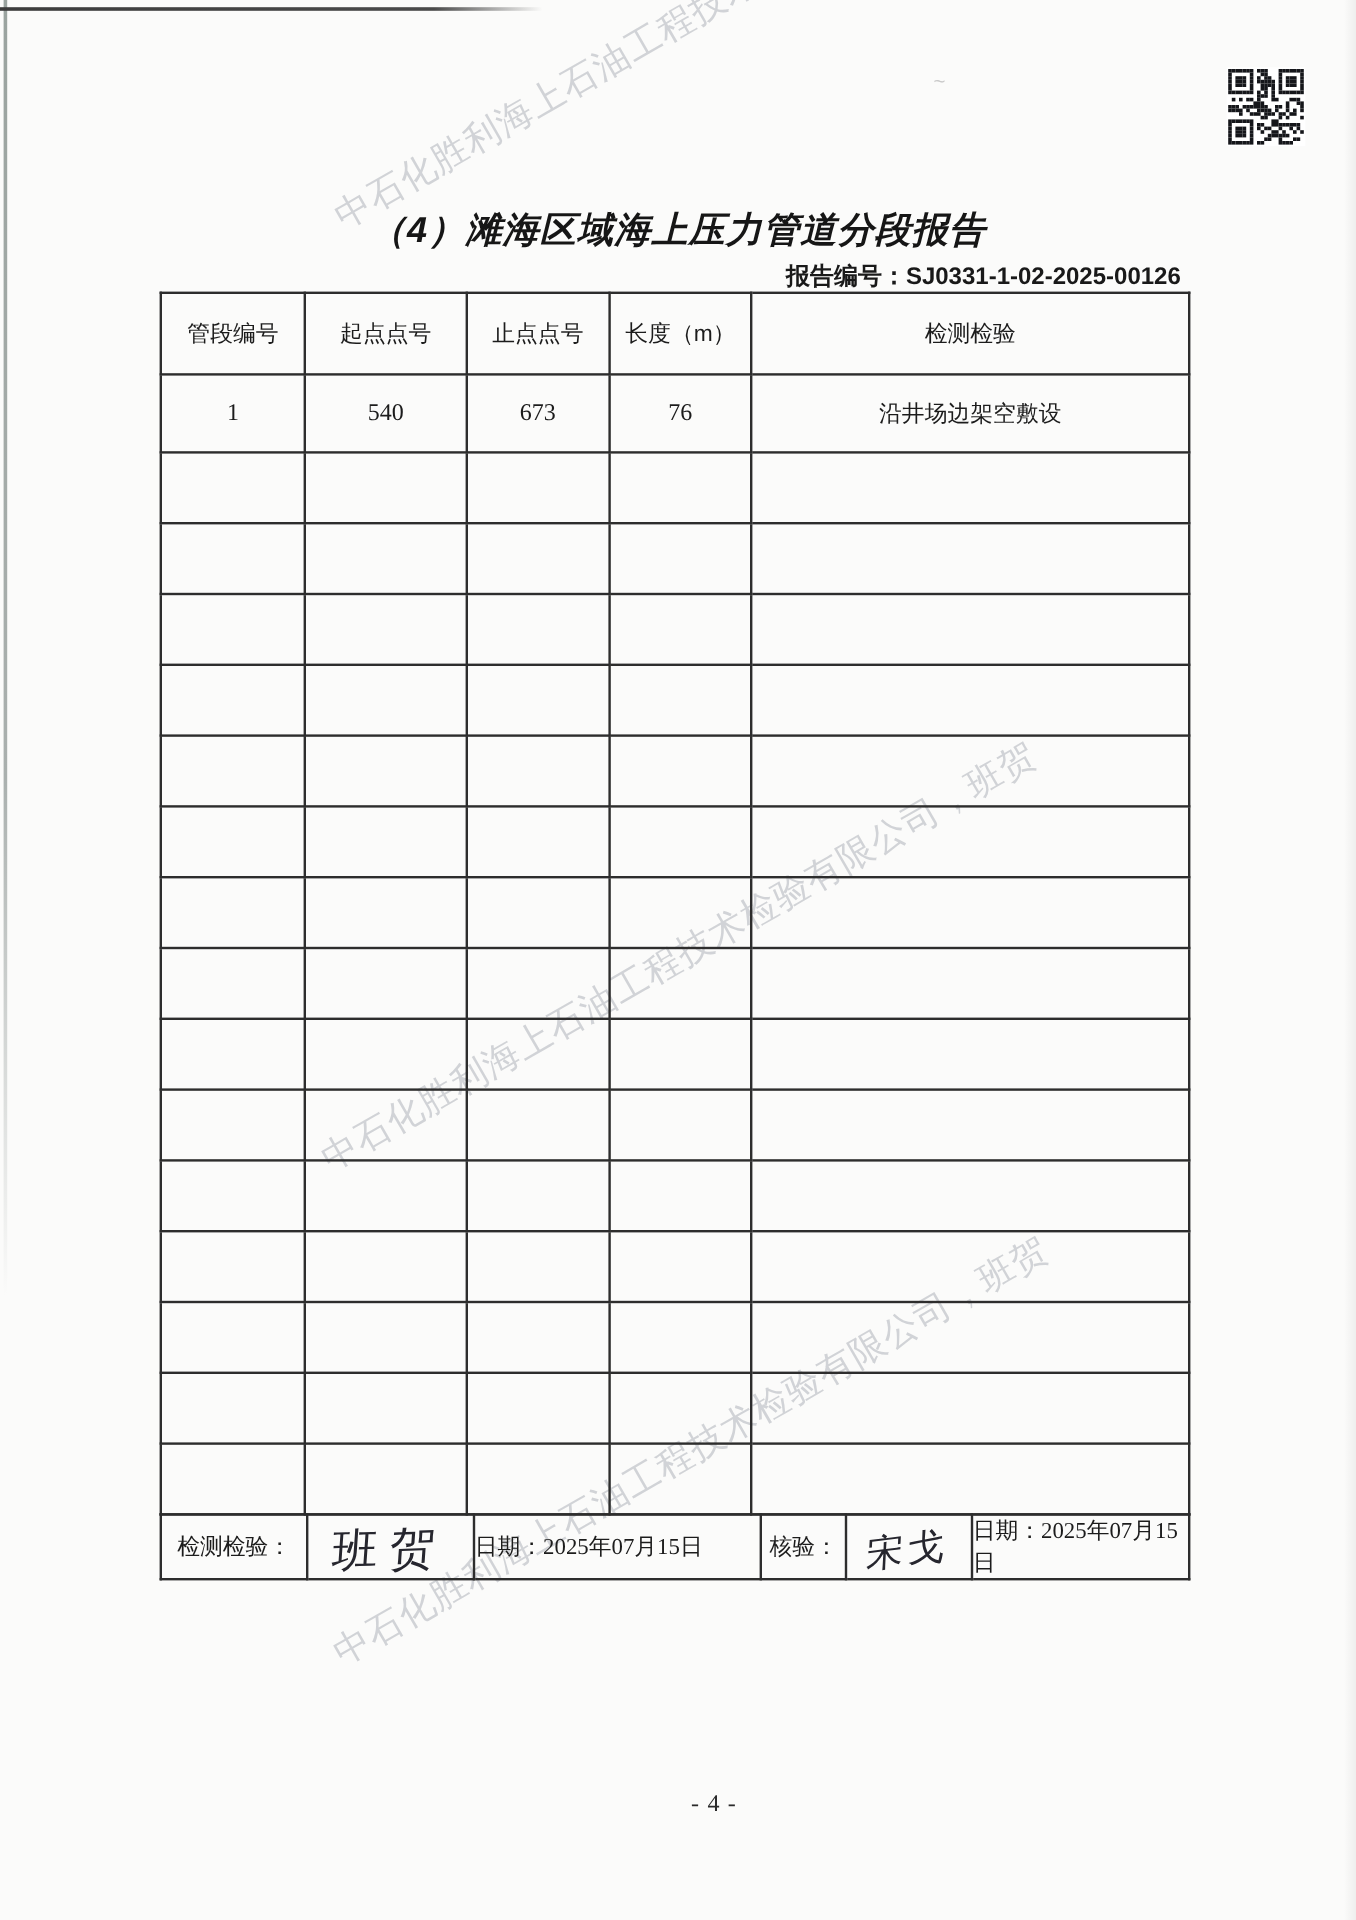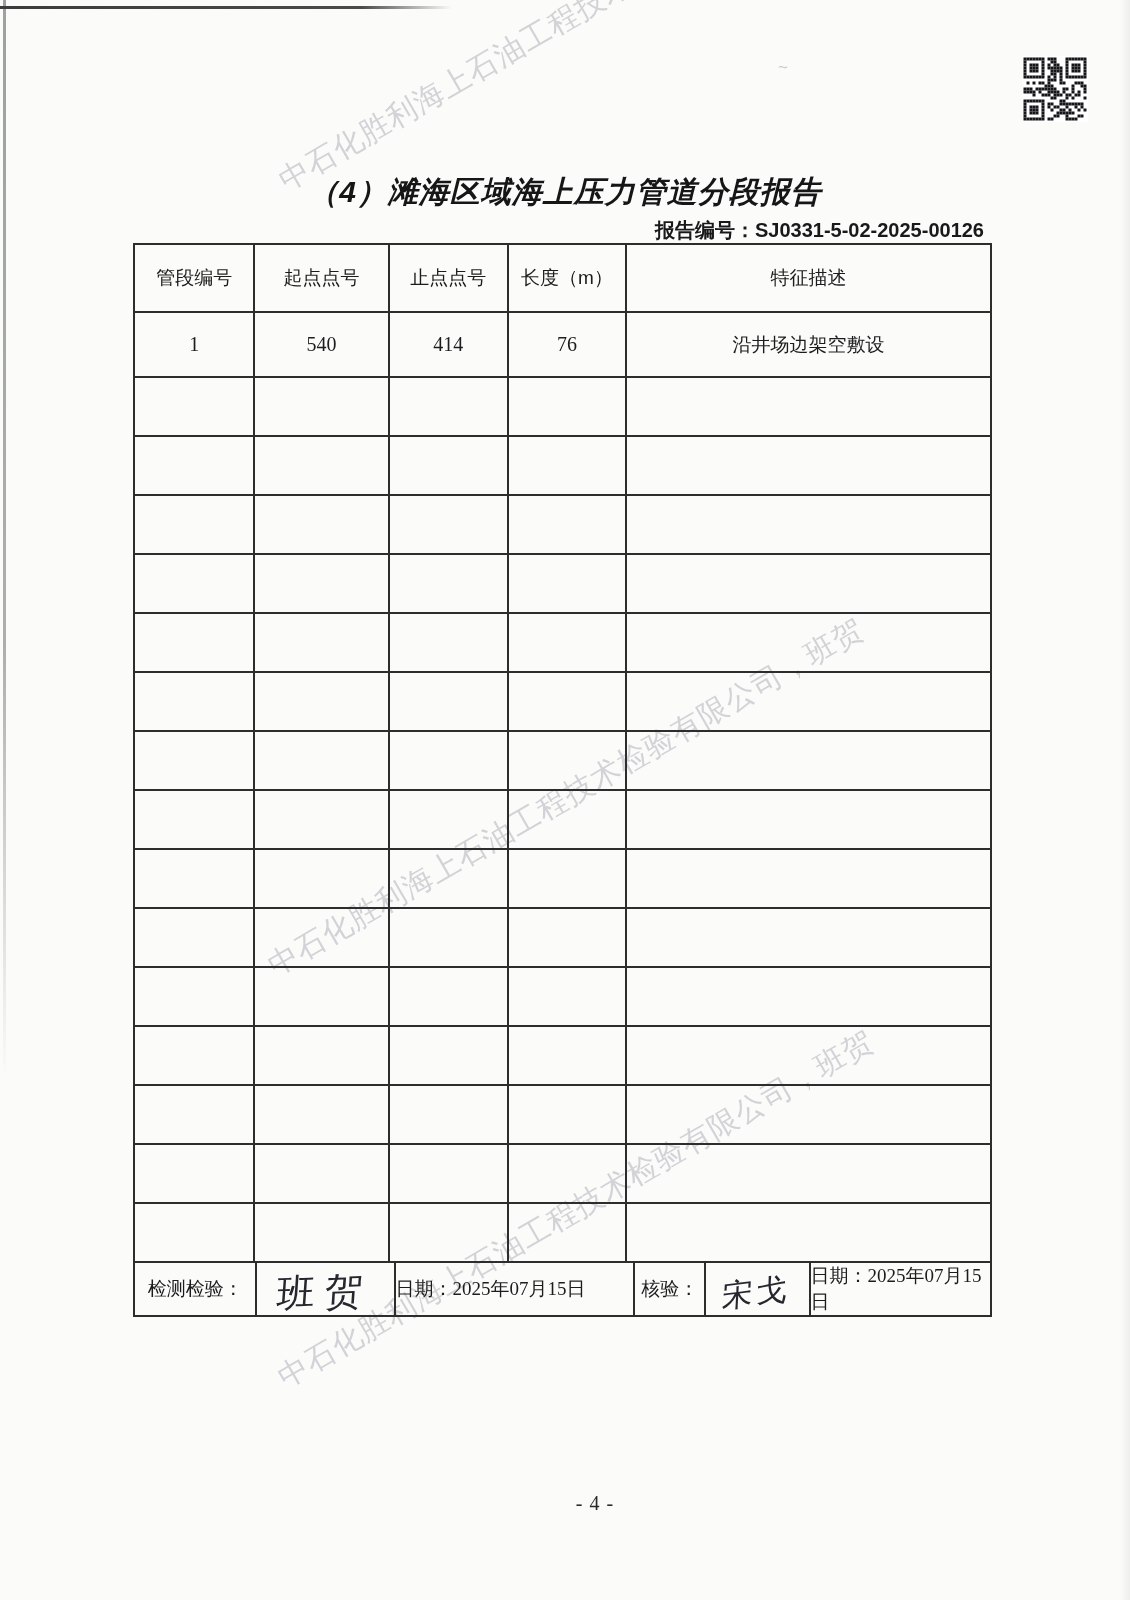--- a/index.html
+++ b/index.html
@@ -353,44 +353,44 @@
       <rect x="46.5" y="61.5" width="3" height="3" fill="#15161a"></rect>
       <rect x="49.5" y="61.5" width="3" height="3" fill="#15161a"></rect>
       <rect x="52.5" y="61.5" width="3" height="3" fill="#15161a"></rect>
     </svg>
 
   <div class="stray-mark">~</div>
 
   <h1 class="title">（4）滩海区域海上压力管道分段报告</h1>
 
   <div class="report-no">
-    <span>报告编号：</span><span>SJ0331-5-02-2025-00126</span>
+    <span>报告编号：</span><span>SJ0331-1-02-2025-00126</span>
   </div>
 
   <div class="tbl-wrap">
     <table class="tbl">
       <colgroup>
         <col style="width:120px">
           <col style="width:134px">
           <col style="width:119px">
           <col style="width:118px">
           <col style="width:364px">
       </colgroup>
       <tbody id="tbl-body">
           <tr style="height:68px">
             <td>管段编号</td>
             <td>起点点号</td>
             <td>止点点号</td>
             <td>长度（m）</td>
-            <td>特征描述</td>
+            <td>检测检验</td>
           </tr>
           <tr style="height:65px">
             <td class="num">1</td>
             <td class="num">540</td>
-            <td class="num">414</td>
+            <td class="num">673</td>
             <td class="num">76</td>
             <td class="">沿井场边架空敷设</td>
           </tr>
           <tr style="height:59px">
             <td></td>
             <td></td>
             <td></td>
             <td></td>
             <td></td>
           </tr>

